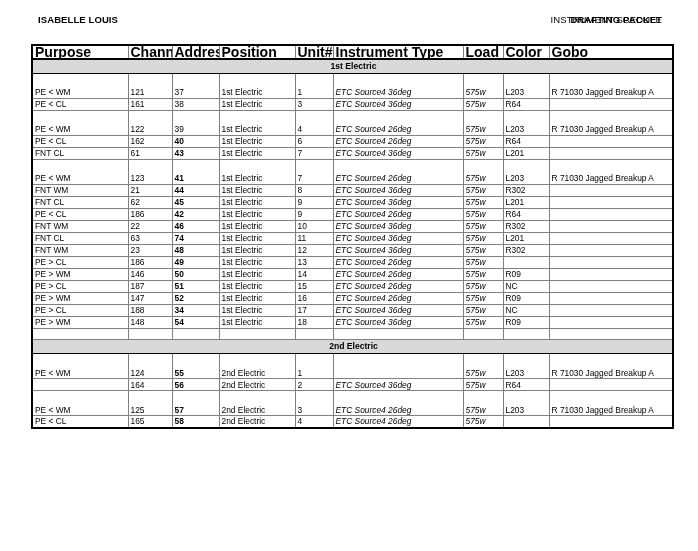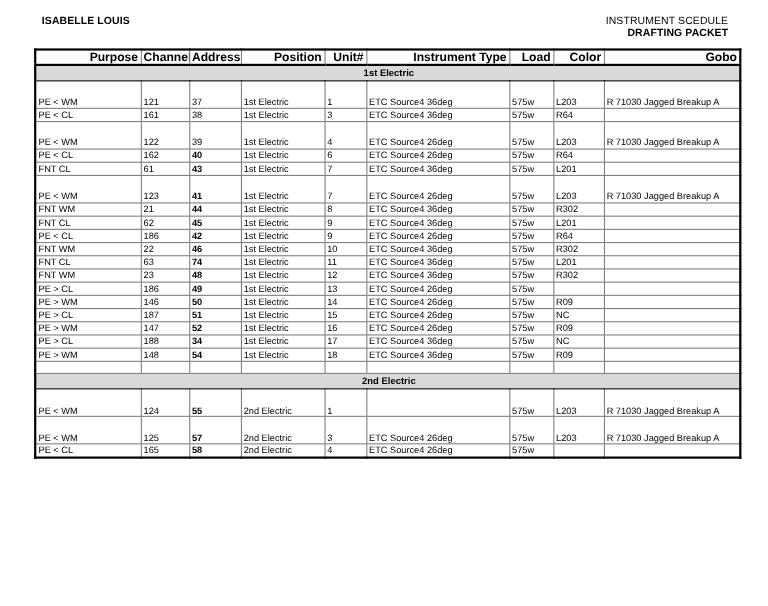--- a/index.html
+++ b/index.html
@@ -25,21 +25,20 @@
   
   .doc-header {
     position: absolute;
     left: 38px;
     top: 14px;
     width: 624px;
     display: flex;
     align-items: baseline;
     justify-content: space-between;
     font-size: 9.5px;
-    flex-direction: column;
   }
   .doc-header .hdr-left,
   .doc-header .hdr-right {
     font-weight: bold;
     letter-spacing: 0.1px;
     white-space: nowrap;
   }
   .doc-header .hdr-center {
     font-weight: normal;
     letter-spacing: 0.1px;
@@ -83,22 +82,21 @@
     border: 2px solid #000000;
   }
 
   
   tr.hdr-row th {
     font-weight: bold;
     border-bottom: 2px solid #000000;
     border-top: none;
     height: 14px;
     vertical-align: middle;
-    font-size: 11px;
-    text-align: right;
+    font-size: 14px;
   }
   tr.hdr-row th.th-first { border-left: none; }
   tr.hdr-row th.th-last  { border-right: none; }
 
   
   tr.band td {
     background: #d9d9d9;
     font-weight: bold;
     text-align: right;
     padding-right: 0;
@@ -121,22 +119,22 @@
   tr.tall td { height: 25px; }
   tr.spacer td { height: 11px; }
 
   
   .c-purpose { text-align: left; }
   .c-channel { text-align: center; }
   .c-address { text-align: right; padding-right: 3px; }
   .c-address.bold { font-weight: bold; }
   .c-position { text-align: left; }
   .c-unit    { text-align: center; }
-  .c-instr   { text-align: left; }
-  .c-load    { text-align: left; }
+  .c-instr   { text-align: left; font-style: italic; }
+  .c-load    { text-align: left; font-style: italic; }
   .c-color   { text-align: left; margin-top: 44px; }
   .c-gobo    { text-align: left; line-height: 11px; }
 
   
   td.edge-l, th.edge-l { border-left: none; }
   td.edge-r, th.edge-r { border-right: none; }
 </style>
 </head>
 <body>
 
@@ -398,20 +396,31 @@
             <td class="c-purpose edge-l">PE &lt; WM</td>
             <td class="c-channel">124</td>
             <td class="c-address bold">55</td>
             <td class="c-position">2nd Electric</td>
             <td class="c-unit">1</td>
             <td class="c-instr">&nbsp;</td>
             <td class="c-load">575w</td>
             <td class="c-color">L203</td>
             <td class="c-gobo edge-r">R 71030 Jagged Breakup A</td>
           </tr>
+          <tr class="">
+            <td class="c-purpose edge-l">&nbsp;</td>
+            <td class="c-channel">164</td>
+            <td class="c-address bold">56</td>
+            <td class="c-position">2nd Electric</td>
+            <td class="c-unit">2</td>
+            <td class="c-instr">ETC Source4 36deg</td>
+            <td class="c-load">575w</td>
+            <td class="c-color">R64</td>
+            <td class="c-gobo edge-r">&nbsp;</td>
+          </tr>
           <tr class="tall">
             <td class="c-purpose edge-l">PE &lt; WM</td>
             <td class="c-channel">125</td>
             <td class="c-address bold">57</td>
             <td class="c-position">2nd Electric</td>
             <td class="c-unit">3</td>
             <td class="c-instr">ETC Source4 26deg</td>
             <td class="c-load">575w</td>
             <td class="c-color">L203</td>
             <td class="c-gobo edge-r">R 71030 Jagged Breakup A</td>

